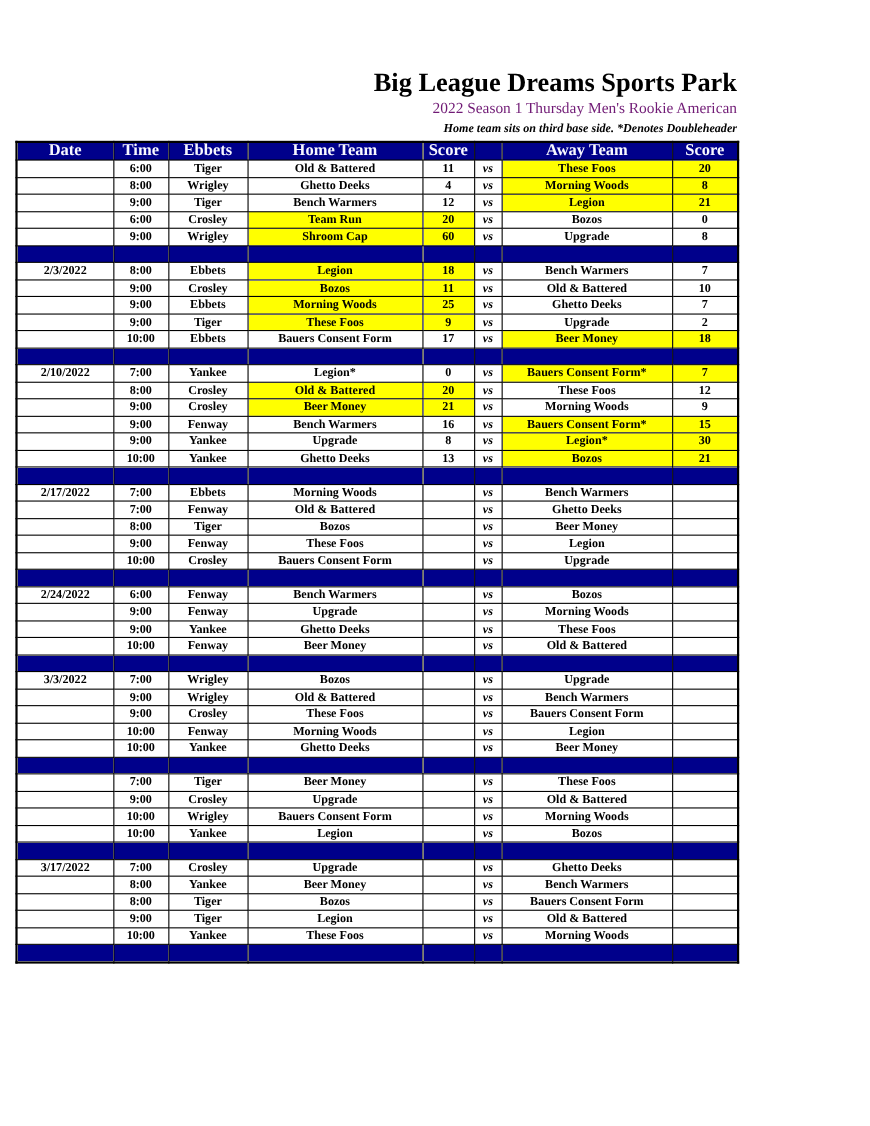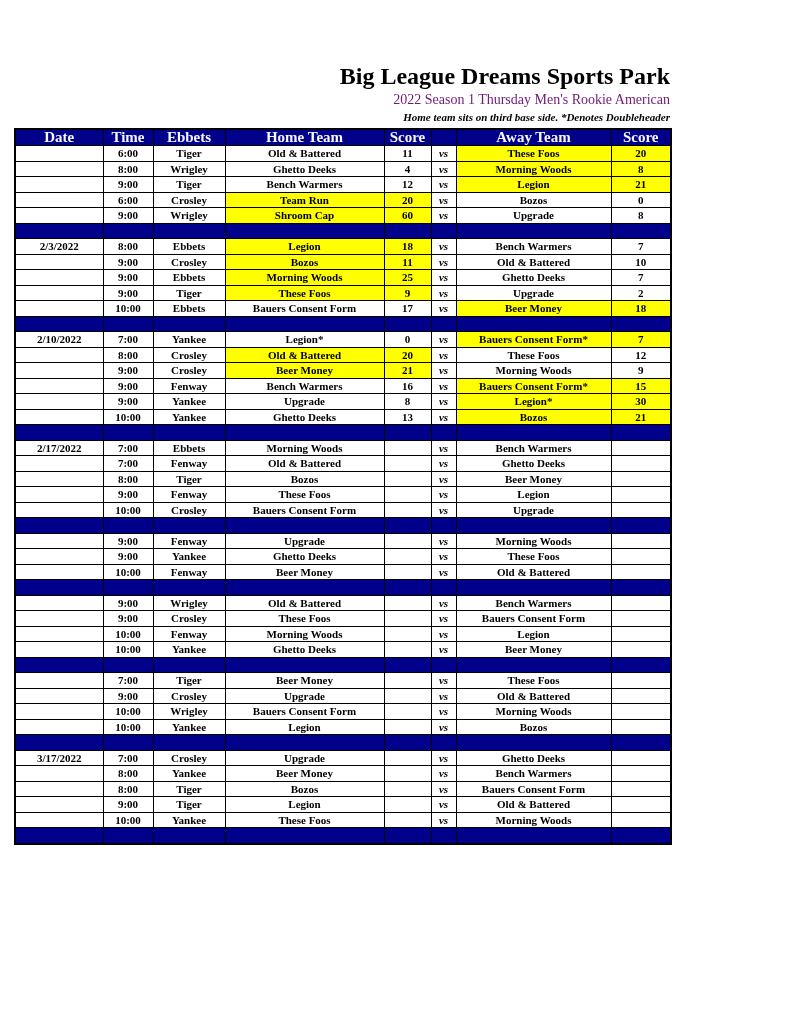--- a/index.html
+++ b/index.html
@@ -360,20 +360,30 @@
             <td class="sep"></td>
             <td class="sep"></td>
             <td class="sep"></td>
             <td class="sep"></td>
             <td class="sep"></td>
             <td class="sep"></td>
             <td class="sep"></td>
             <td class="sep"></td>
           </tr>
           <tr>
+            <td>2/24/2022</td>
+            <td>6:00</td>
+            <td>Fenway</td>
+            <td>Bench Warmers</td>
+            <td></td>
+            <td class="vs">vs</td>
+            <td>Bozos</td>
+            <td></td>
+          </tr>
+          <tr>
             <td></td>
             <td>9:00</td>
             <td>Fenway</td>
             <td>Upgrade</td>
             <td></td>
             <td class="vs">vs</td>
             <td>Morning Woods</td>
             <td></td>
           </tr>
           <tr>
@@ -398,20 +408,30 @@
           </tr>
           <tr>
             <td class="sep"></td>
             <td class="sep"></td>
             <td class="sep"></td>
             <td class="sep"></td>
             <td class="sep"></td>
             <td class="sep"></td>
             <td class="sep"></td>
             <td class="sep"></td>
+          </tr>
+          <tr>
+            <td>3/3/2022</td>
+            <td>7:00</td>
+            <td>Wrigley</td>
+            <td>Bozos</td>
+            <td></td>
+            <td class="vs">vs</td>
+            <td>Upgrade</td>
+            <td></td>
           </tr>
           <tr>
             <td></td>
             <td>9:00</td>
             <td>Wrigley</td>
             <td>Old &amp; Battered</td>
             <td></td>
             <td class="vs">vs</td>
             <td>Bench Warmers</td>
             <td></td>

